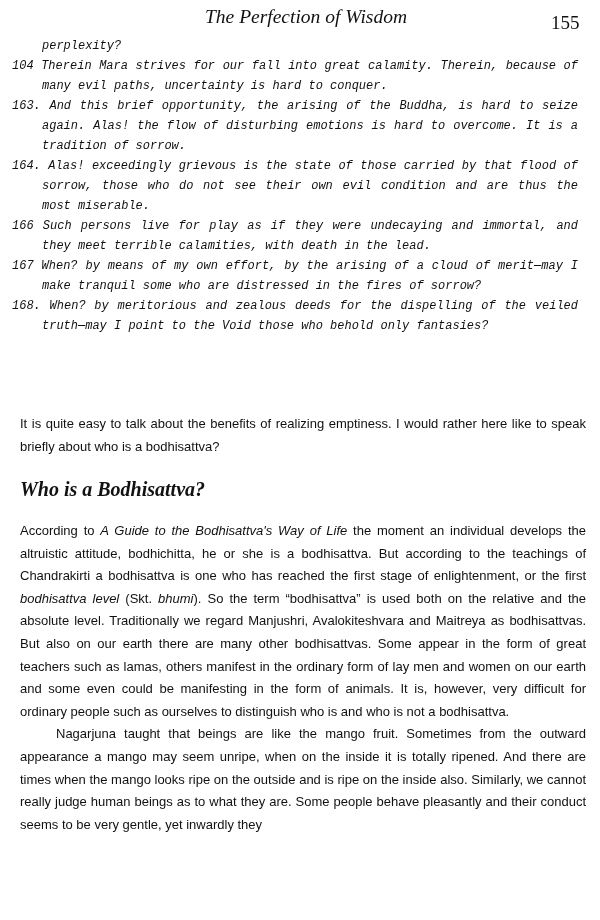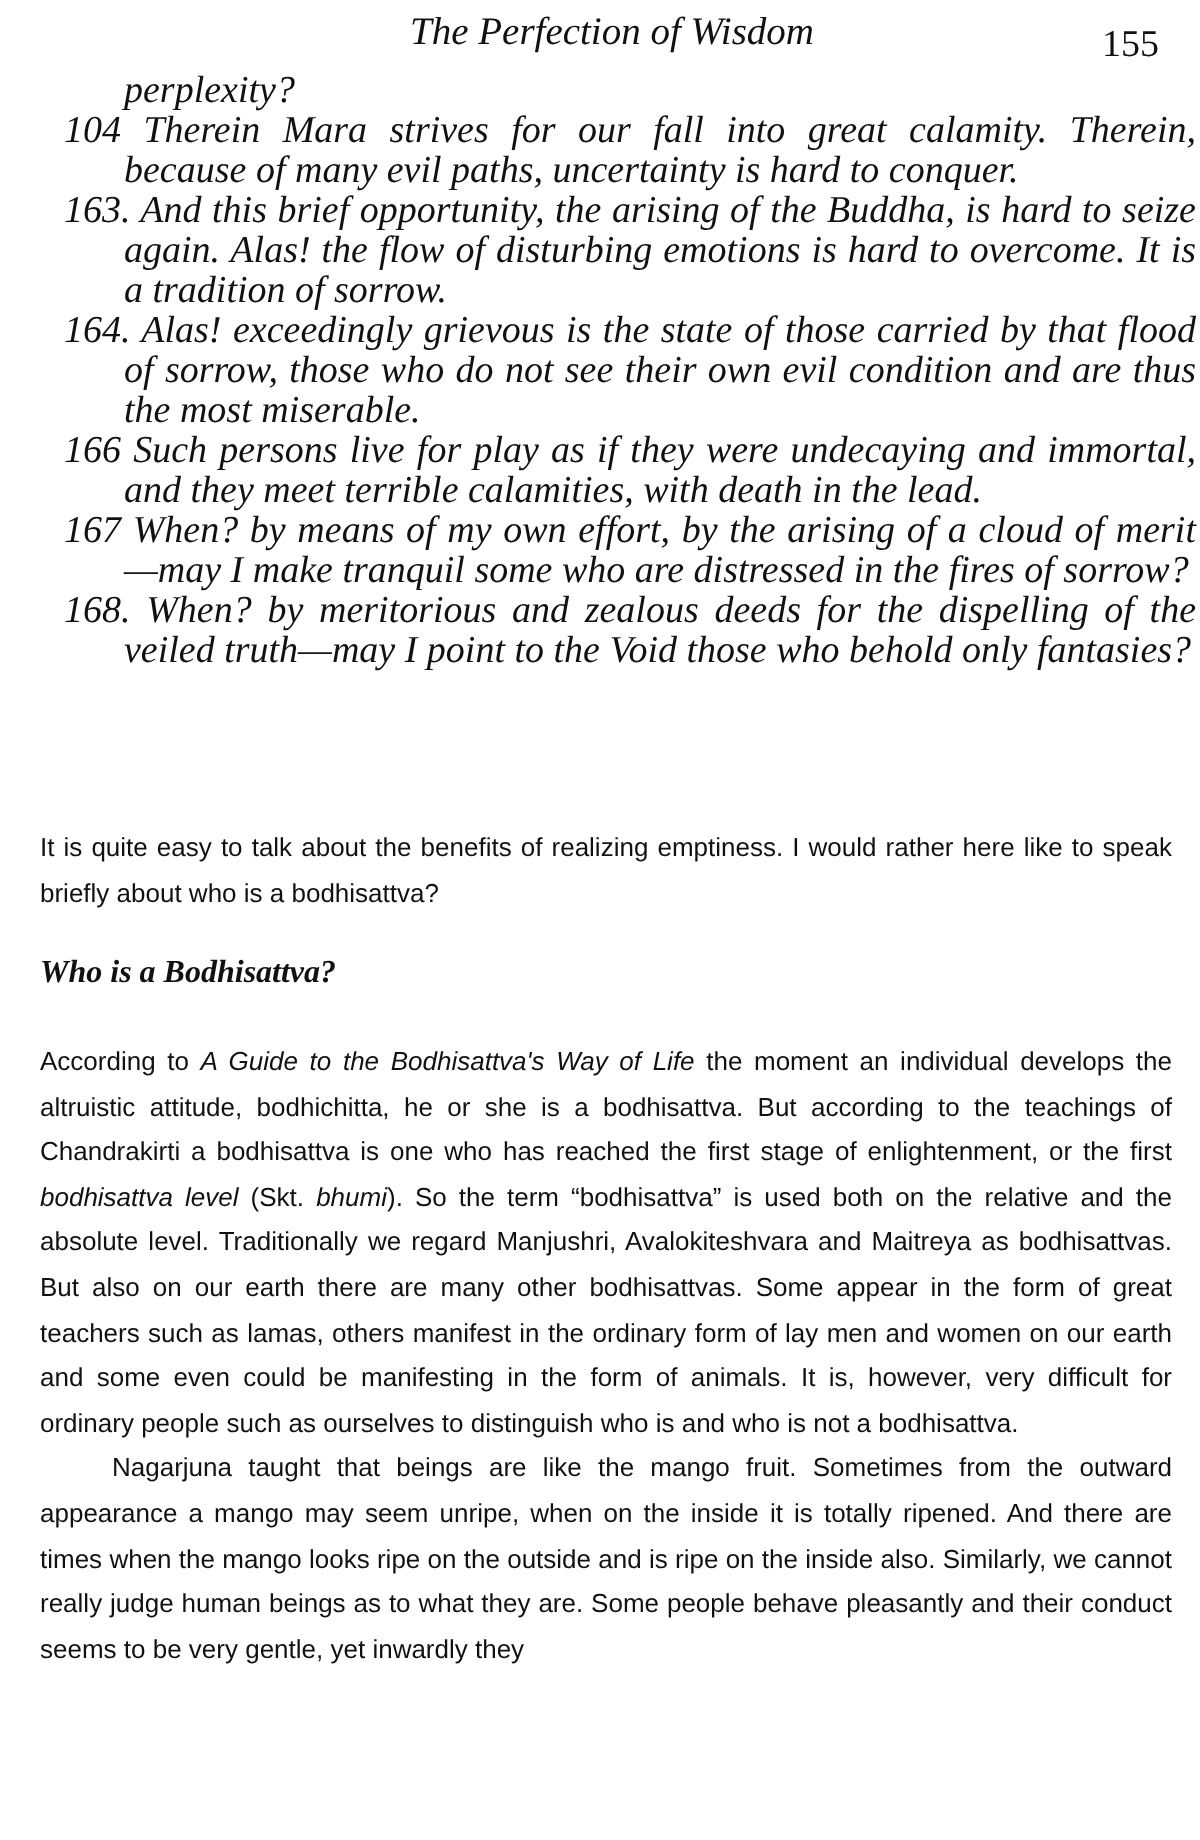--- a/index.html
+++ b/index.html
@@ -1,27 +1,27 @@
 <!DOCTYPE html>
 <html><head>
 <meta charset="utf-8">
 <style>
   html, body { margin: 0; padding: 0; background: #ffffff; }
   body { width: 600px; height: 920px; overflow: hidden; position: relative; color: #111; }
   .page { position: absolute; left: 0; top: 0; width: 600px; height: 920px; }
   .header { position: absolute; top: 6px; left: 0; width: 600px; height: 28px; }
   .header-title { position: absolute; left: 205px; top: 0; font-family: "Liberation Serif", serif; font-style: italic; font-size: 19.5px; white-space: nowrap; }
   .header-page { position: absolute; left: 551px; top: 6px; font-family: "Liberation Serif", serif; font-size: 19px; }
-  .verses { position: absolute; left: 32px; top: 36px; width: 566px; font-family: Liberation Serif, serif; font-style: italic; font-size: 19px; line-height: 20px; }
+  .verses { position: absolute; left: 12px; top: 36px; width: 566px; font-family: Liberation Mono, monospace; font-style: italic; font-size: 12px; line-height: 20px; }
   .verse { padding-left: 30px; text-indent: -30px; text-align: justify; text-align-last: left; }
   .verse.cont { padding-left: 30px; text-indent: 0; }
   .verse .num { font-style: italic; }
   .body-text { position: absolute; left: 20px; width: 566px; font-family: Liberation Sans, sans-serif; font-size: 13px; line-height: 22.6px; text-align: justify; }
   .p1 { top: 413px; }
-  .section-heading { position: absolute; left: 20px; top: 478px; font-family: "Liberation Serif", serif; font-weight: bold; font-style: italic; font-size: 16px; }
+  .section-heading { position: absolute; left: 20px; top: 478px; font-family: "Liberation Serif", serif; font-weight: bold; font-style: italic; font-size: 20px; }
   .p2 { top: 520px; }
   .p2 p, .p1 p { margin: 0; }
   .indent { text-indent: 36px; }
   em { font-style: italic; }
 </style>
 </head>
 <body>
 
 <div class="page">
 

